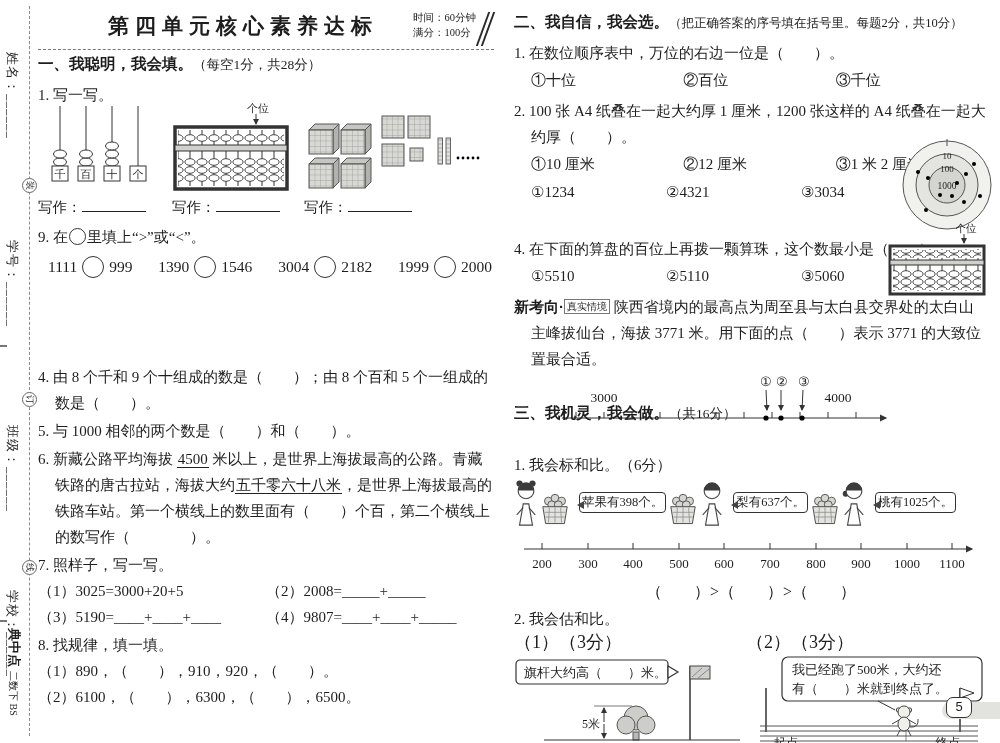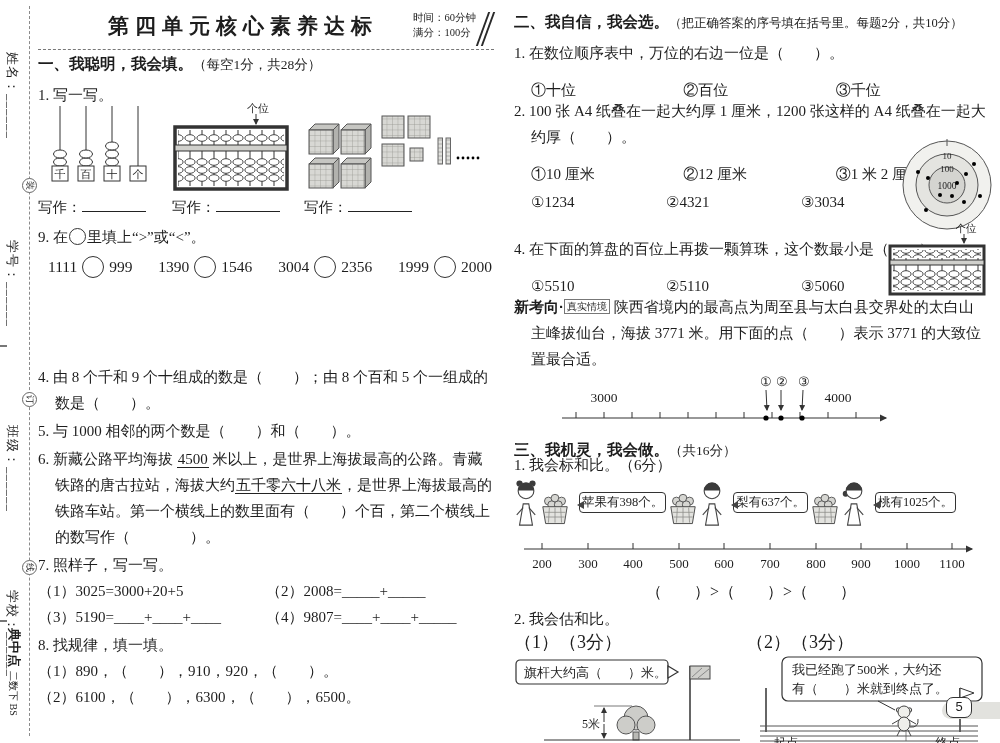--- a/index.html
+++ b/index.html
@@ -54,21 +54,21 @@
   .circ { display:inline-block; width:17px; height:17px; border:1px solid #333; border-radius:50%;
           vertical-align:-3px; margin:0 1px; }
   .pairsrow { display:flex; justify-content:space-between; margin-top:6px; padding:0 2px 0 10px; font-size:15.5px; }
   .pair { display:flex; align-items:center; gap:5px; }
   .circ2 { width:22px; height:22px; border:1px solid #333; border-radius:50%; display:inline-block; }
 
   .row2 { display:flex; }
   .row2 span { width:50%; }
 
   
-  .opts { display:flex; padding-left:17px; margin-top:11px; }
+  .opts { display:flex; padding-left:17px; margin-top:1px; }
   .opts span { width:158px; font-size:15px; line-height:26px; }
   .opts.narrow span { width:135px; }
   .nl-indent { margin-left:42px; display:block; }
   .kidsrow { display:flex; align-items:center; gap:2px; }
   .bub { border:1.2px solid #333; border-radius:4px; padding:1px 2px; font-size:12.5px;
          white-space:nowrap; position:relative; margin-left:7px; background:#fff; }
   .bub::before { content:""; position:absolute; left:-7px; top:8px; border:4px solid transparent;
                  border-right:7px solid #444; }
   .compare { text-align:center; font-size:16px; margin-top:2px; }
   .subrow { display:flex; font-size:18px; }
@@ -242,21 +242,21 @@
             <span>999</span>
           </div>
         <div class="pair">
             <span>1390</span>
             <span class="circ2"></span>
             <span>1546</span>
           </div>
         <div class="pair">
             <span>3004</span>
             <span class="circ2"></span>
-            <span>2356</span>
+            <span>2182</span>
           </div>
         <div class="pair">
             <span>1999</span>
             <span class="circ2"></span>
             <span>2000</span>
           </div>
       </div>
     </div>
 
 
@@ -376,21 +376,21 @@
             <line x1="244" y1="40" x2="244" y2="46"></line>
             <line x1="272" y1="40" x2="272" y2="46"></line>
             <line x1="300" y1="40" x2="300" y2="46"></line>
         </g>
         <circle cx="210" cy="46" r="2.6"></circle>
           <circle cx="225" cy="46" r="2.6"></circle>
           <circle cx="246" cy="46" r="2.6"></circle>
       </svg>
     </div>
 
-    <div class="abs" style="top:428px">
+    <div class="abs" style="top:391px">
       <span class="h-bold">三、我机灵，我会做。</span><span class="h-note">（共16分）</span>
     </div>
 
     <div class="abs q" style="top:440px">1. 我会标和比。（6分）</div>
 
     <div class="abs kidsrow" style="top:464px">
       <svg width="24" height="52" viewBox="0 0 26 54">
         <circle cx="6" cy="7" r="3.4" fill="#3b3b3b"></circle>
           <circle cx="20" cy="7" r="3.4" fill="#3b3b3b"></circle>
         <circle cx="13" cy="15" r="8.5" fill="#fff" stroke="#444" stroke-width="1.2"></circle>

